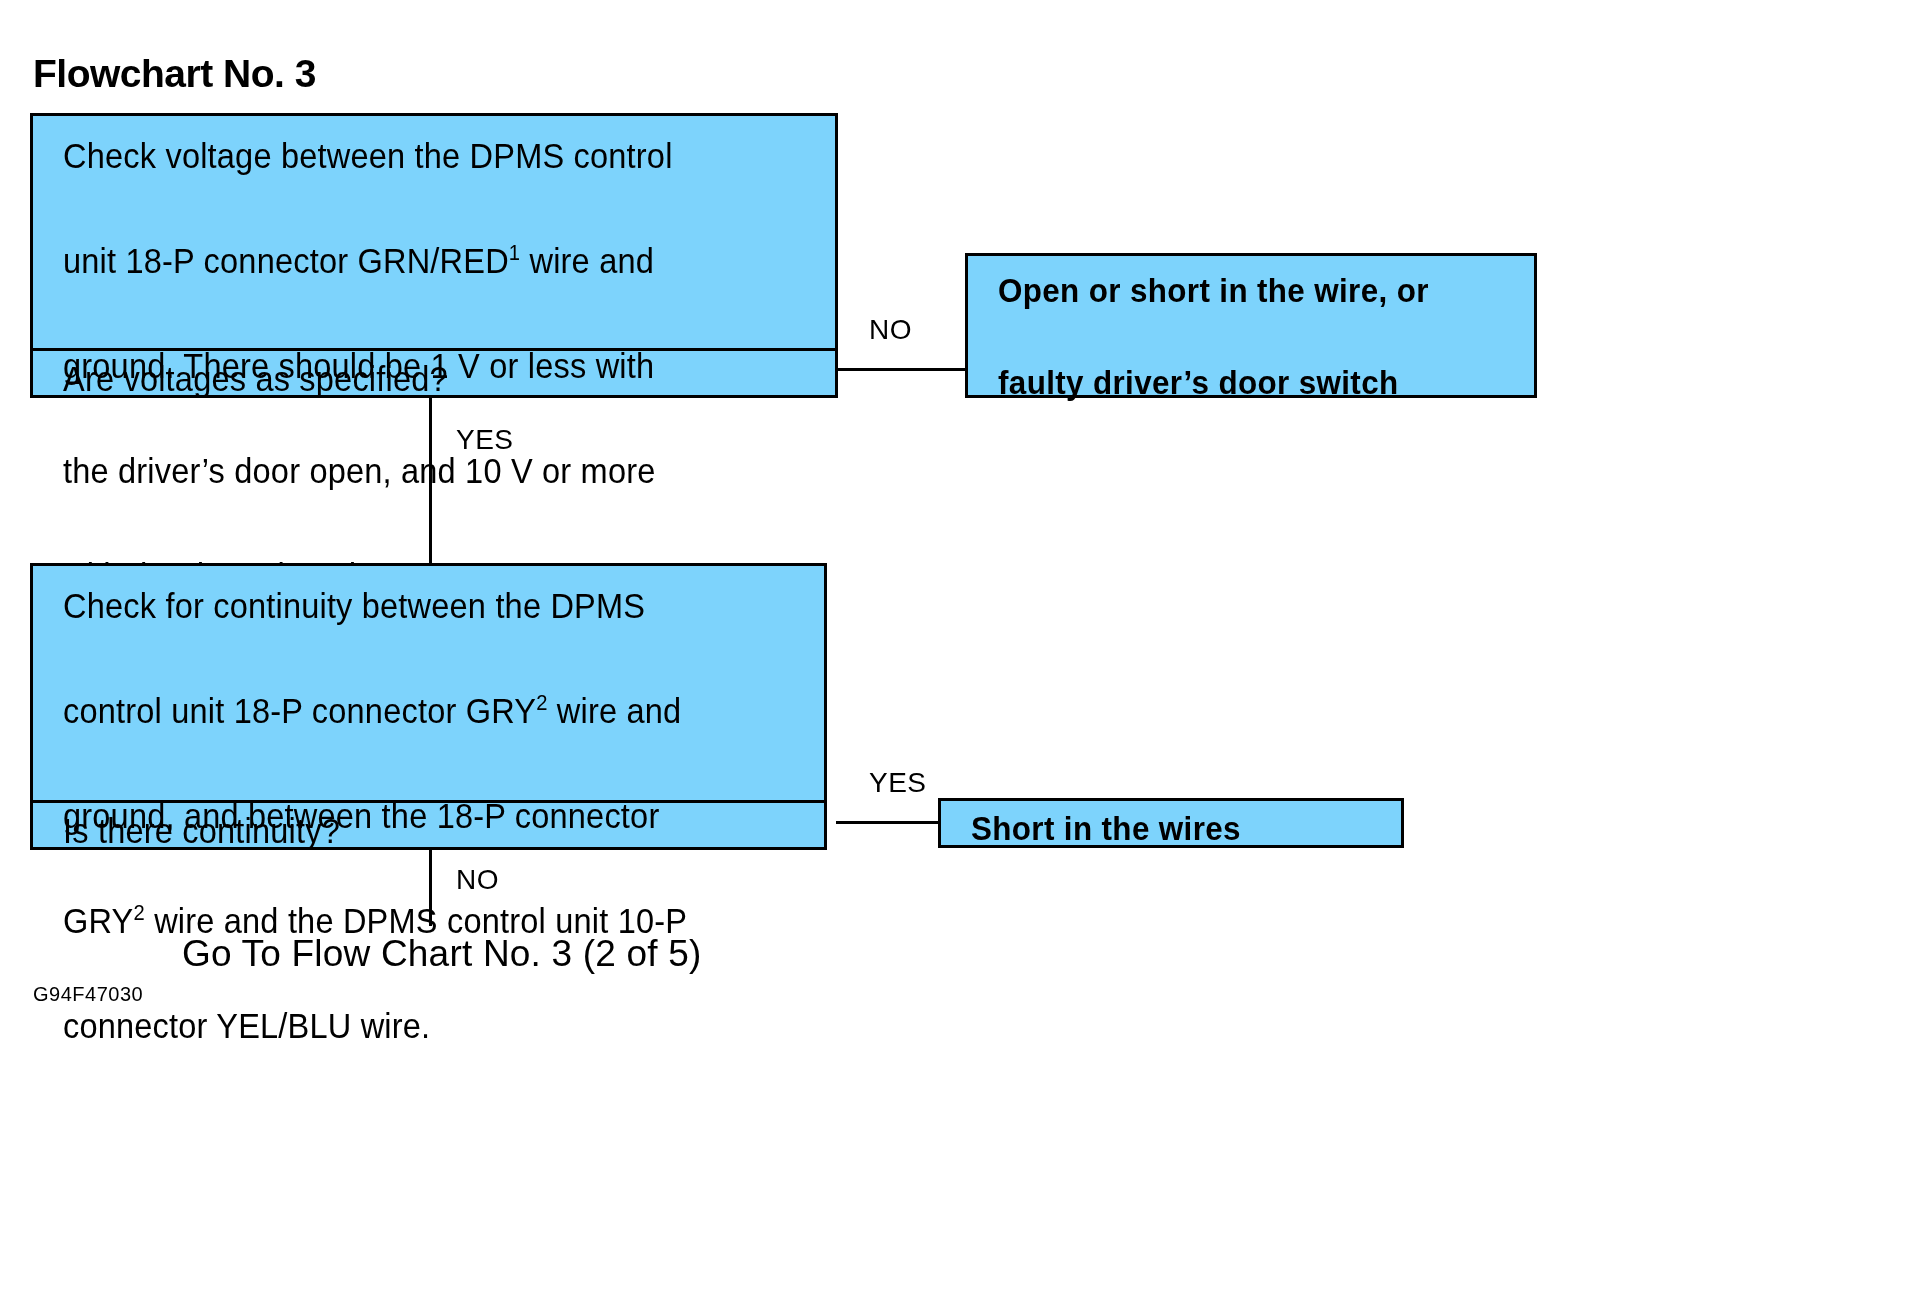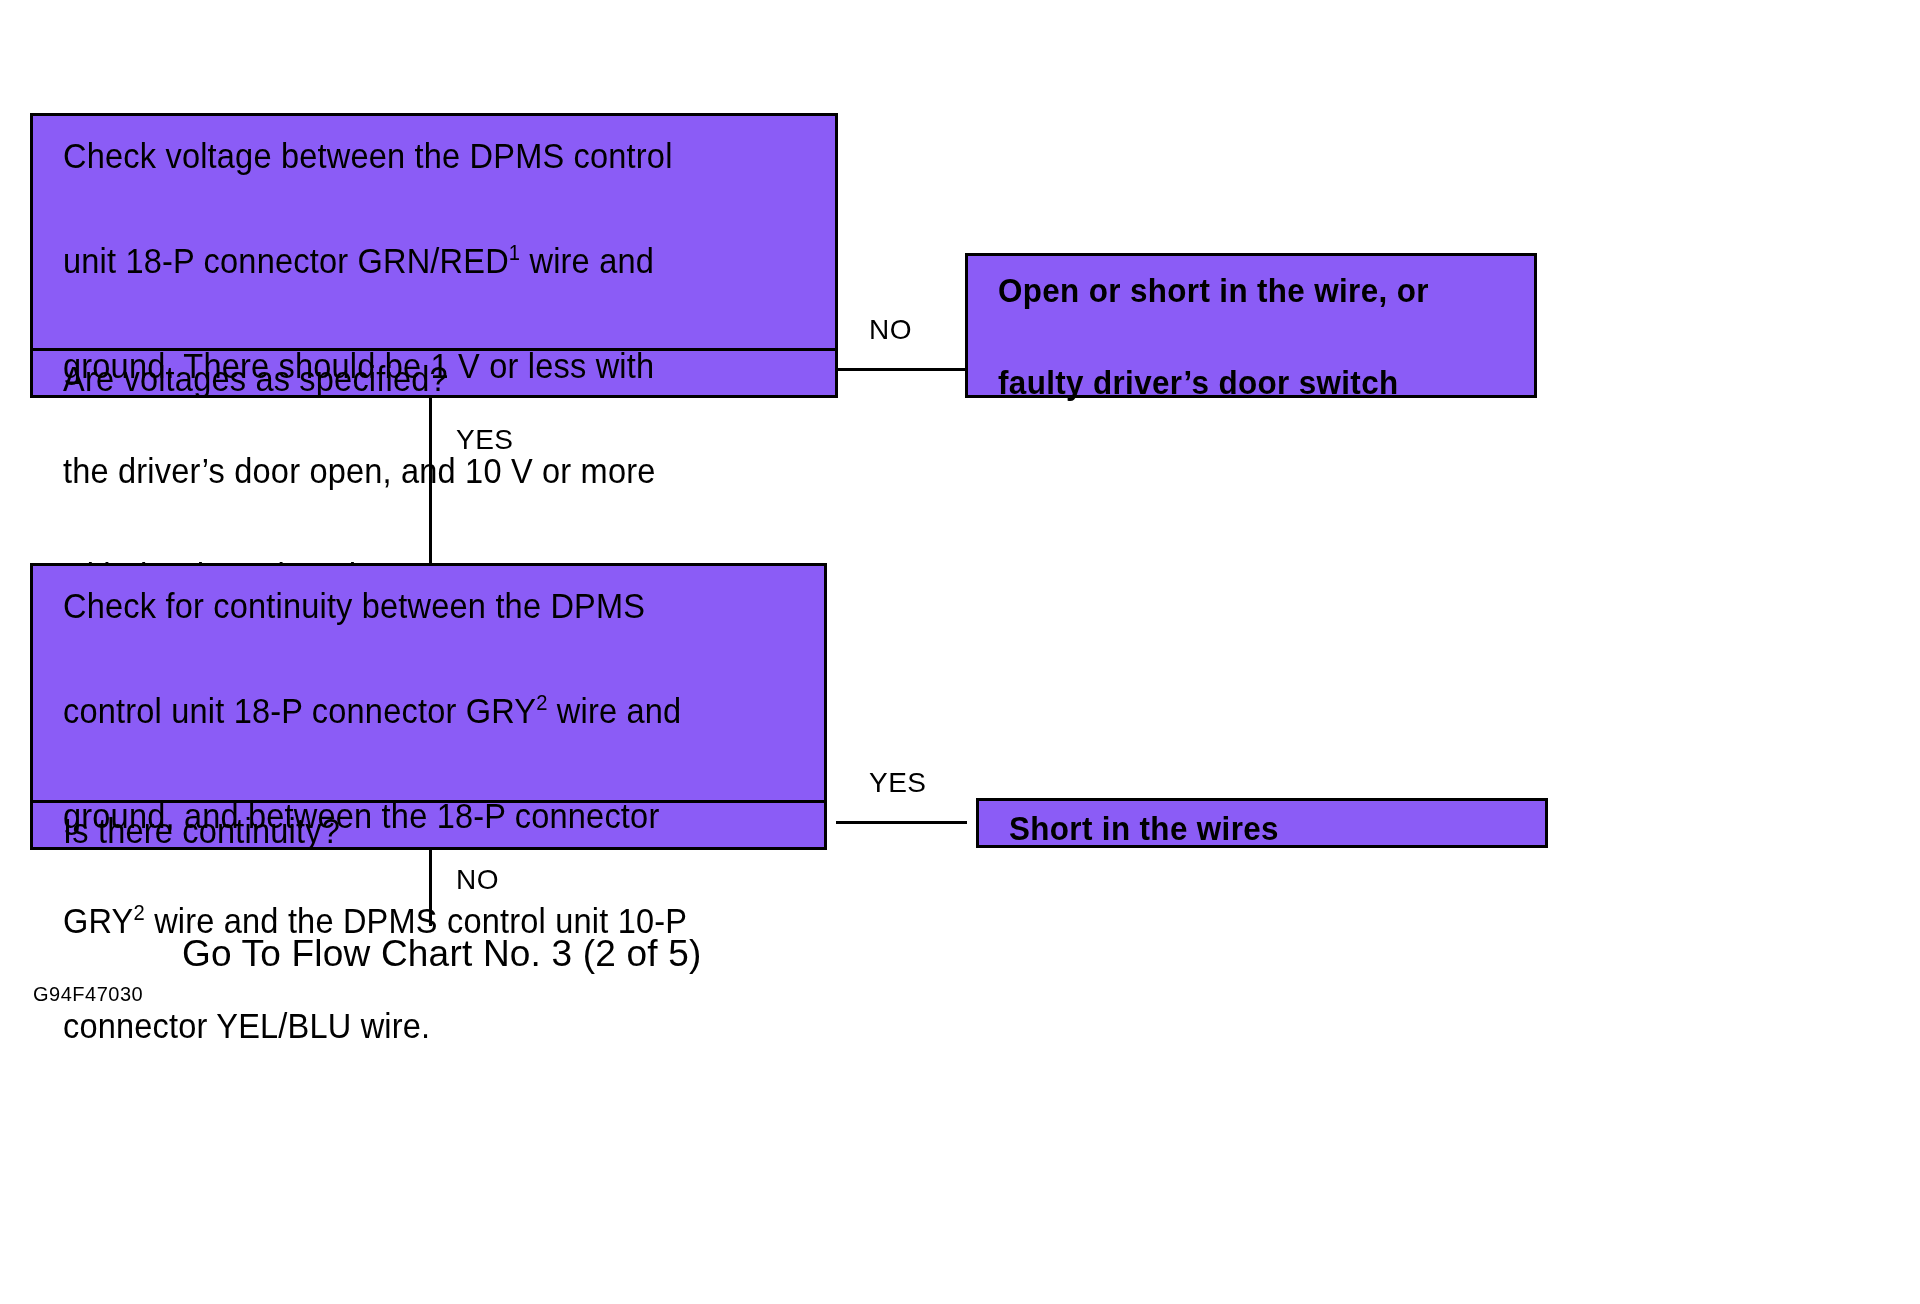--- a/index.html
+++ b/index.html
@@ -29,21 +29,21 @@
     font-weight: bold;
     letter-spacing: -0.5px;
     white-space: nowrap;
   }
 
   
   .box {
     position: absolute;
     box-sizing: border-box;
     border: 3px solid #000;
-    background: #8b5cf6;
+    background: #7dd3fc;
   }
 
   
   .cond {
     font-family: "Liberation Sans Narrow", "Liberation Sans", "DejaVu Sans", sans-serif;
     transform-origin: left top;
   }
 
   .stmt {
     position: absolute;
@@ -127,20 +127,21 @@
     font-size: 20px;
     letter-spacing: 0.5px;
     white-space: nowrap;
   }
 </style>
 </head>
 <body>
 
 <div id="page">
 
+  <div class="title">Flowchart No. 3</div>
 
   <div class="box" style="left:30px; top:113px; width:808px; height:285px;">
 
     <div class="stmt cond"><span>Check voltage between the DPMS control</span><br>
 <span>unit 18-P connector GRN/RED<sup>1</sup> wire and</span><br>
 <span>ground. There should be 1 V or less with</span><br>
 <span>the driver’s door open, and 10 V or more</span><br>
 <span>with the door closed.</span></div>
 
     <div class="divider" style="top:232px;"></div>
@@ -171,21 +172,21 @@
 
     <div class="divider" style="top:234px;"></div>
 
     <div class="question cond" style="top:245px;">Is there continuity?</div>
   </div>
 
   <div class="line-h" style="left:836px; top:821px; width:131px;"></div>
 
   <div class="branch-label" style="left:869px; top:767px;">YES</div>
 
-  <div class="box" style="left:976px; top:798px; width:572px; height:50px;">
+  <div class="box" style="left:938px; top:798px; width:466px; height:50px;">
     <div class="result cond" style="left:30px; top:5px;"><span>Short in the wires</span></div>
   </div>
 
   <div class="line-v" style="left:429px; top:848px; height:78px;"></div>
 
   <div class="branch-label" style="left:456px; top:864px;">NO</div>
 
   <div class="goto" style="left:182px; top:933px;">Go To Flow Chart No. 3 (2 of 5)</div>
 
   <div class="footer-code" style="left:33px; top:983px;">G94F47030</div>

